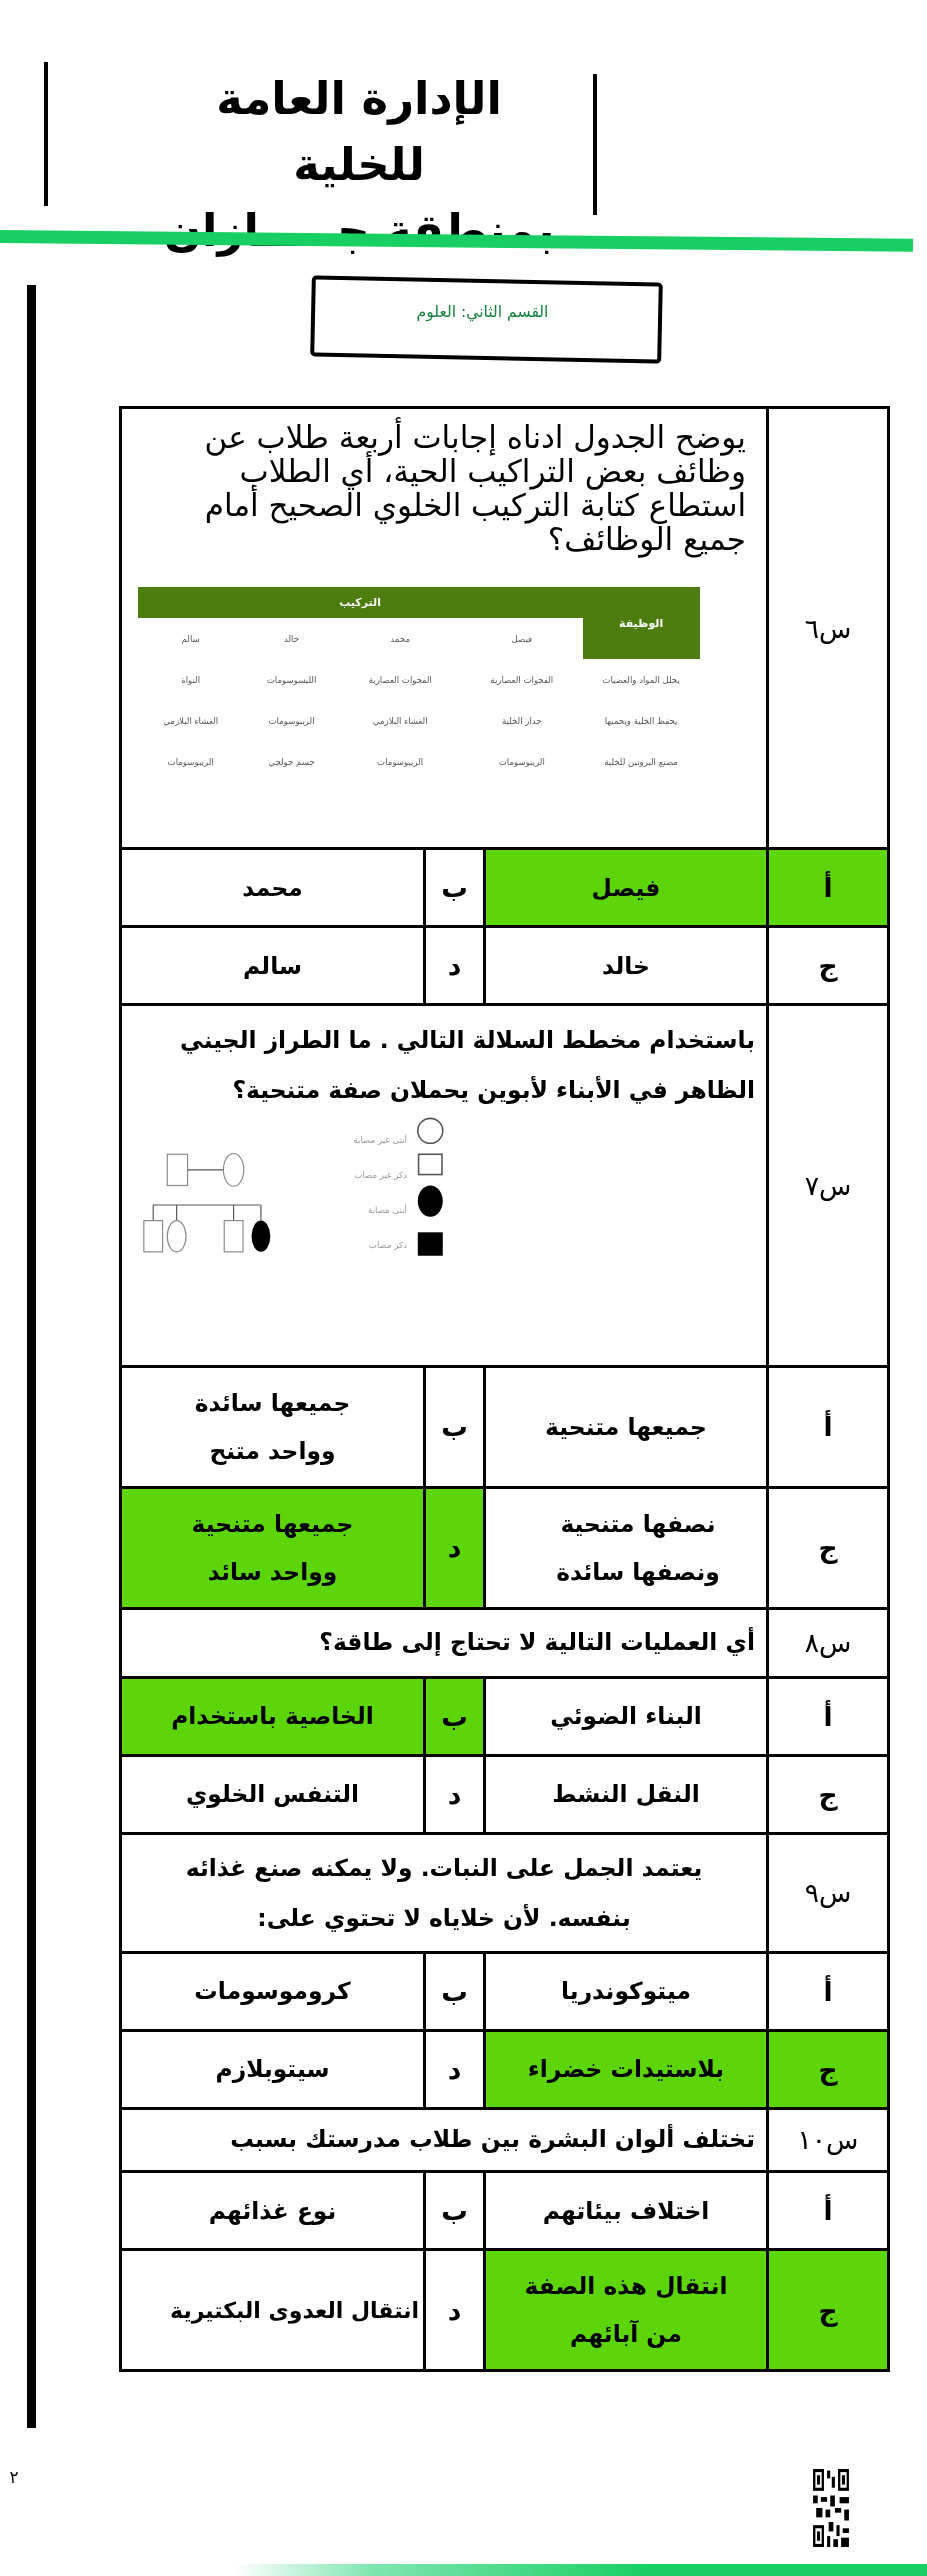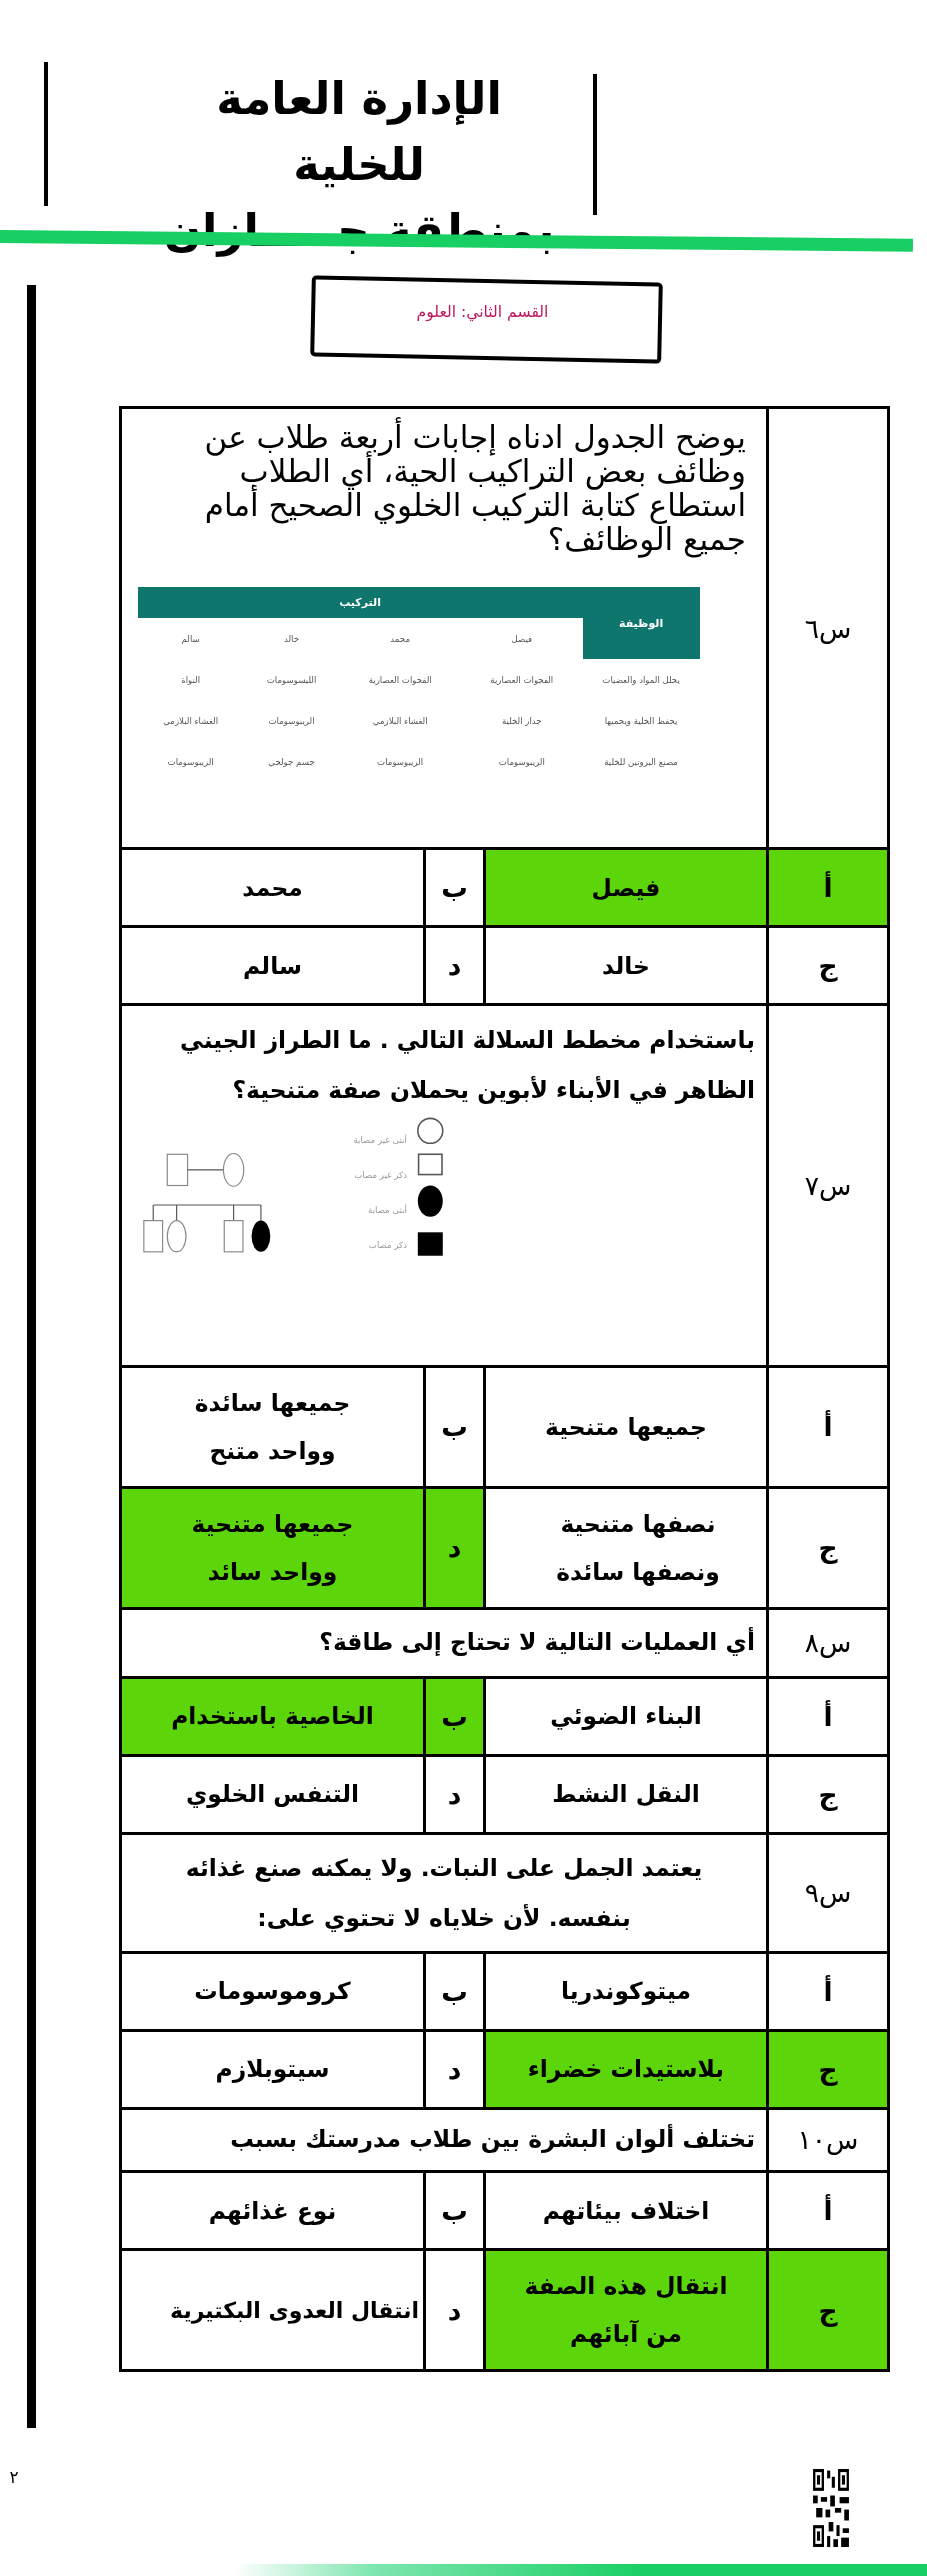--- a/index.html
+++ b/index.html
@@ -3,31 +3,31 @@
 <meta charset="utf-8">
 <style>
   html,body{margin:0;padding:0;background:#fff;}
   body{width:927px;height:2576px;position:relative;overflow:hidden;font-family:"DejaVu Sans",sans-serif;color:#000;}
   .abs{position:absolute;}
   .hdr-title{position:absolute;left:156px;top:66px;width:406px;text-align:center;direction:rtl;font-family:"DejaVu Sans",sans-serif;font-weight:bold;font-size:45px;line-height:66px;letter-spacing:-0.8px;}
   .vbar{position:absolute;background:#000;}
   .green-rule{position:absolute;left:0;top:230px;width:913px;height:12.5px;background:#17cf62;transform:rotate(0.55deg);transform-origin:left center;}
   .green-rule-bottom{position:absolute;left:234px;top:2564px;width:693px;height:11.7px;background:linear-gradient(90deg,#ffffff 0%,#7fe6b0 20%,#17cf62 60%);}
   .section-box{position:absolute;left:311px;top:279px;width:343px;height:73px;border:4.7px solid #000;border-radius:4.7px;transform:rotate(1.2deg);}
-  .section-label{position:absolute;left:311px;top:303px;width:343px;text-align:center;direction:rtl;font-size:15.6px;color:#be185d;}
+  .section-label{position:absolute;left:311px;top:303px;width:343px;text-align:center;direction:rtl;font-size:15.6px;color:#15803d;}
   table.q{position:absolute;left:119px;top:406px;width:769px;border-collapse:collapse;direction:rtl;table-layout:fixed;}
   table.q td{border:3.9px solid #000;padding:0;text-align:center;vertical-align:middle;font-weight:bold;font-size:23.4px;}
   .qnum{font-weight:normal !important;font-size:26.5px !important;}
   .letter{font-size:26.5px !important;}
   .green{background:#5cd60a;}
   .qtext{text-align:right !important;padding:7.8px 11px !important;font-weight:bold;font-size:23.4px;line-height:45px;}
   .qtext.plain{font-weight:normal;font-size:31px;line-height:34px;}
   .mini{width:562px;margin:31px auto 7.8px 15.6px;direction:rtl;border-collapse:collapse;}
   .mini td{border:none !important;font-size:8.6px !important;color:#555;font-weight:normal !important;height:41px;}
-  .mini .hd{background:#0f766e;color:#fff !important;font-weight:bold !important;font-size:11px !important;}
+  .mini .hd{background:#4d7c0f;color:#fff !important;font-weight:bold !important;font-size:11px !important;}
   .ped{position:relative;height:234px;margin-top:7.8px;}
   .qr{position:absolute;left:813px;top:2469px;width:36px;height:78px;}
   .pagenum{position:absolute;left:9.4px;top:2467px;font-size:17px;}
 </style>
 </head>
 <body>
 
 <div class="vbar" style="left:44px;top:62px;width:3.9px;height:144px;"></div>
 <div class="vbar" style="left:593px;top:74px;width:3.9px;height:141px;"></div>
 <div class="hdr-title">

